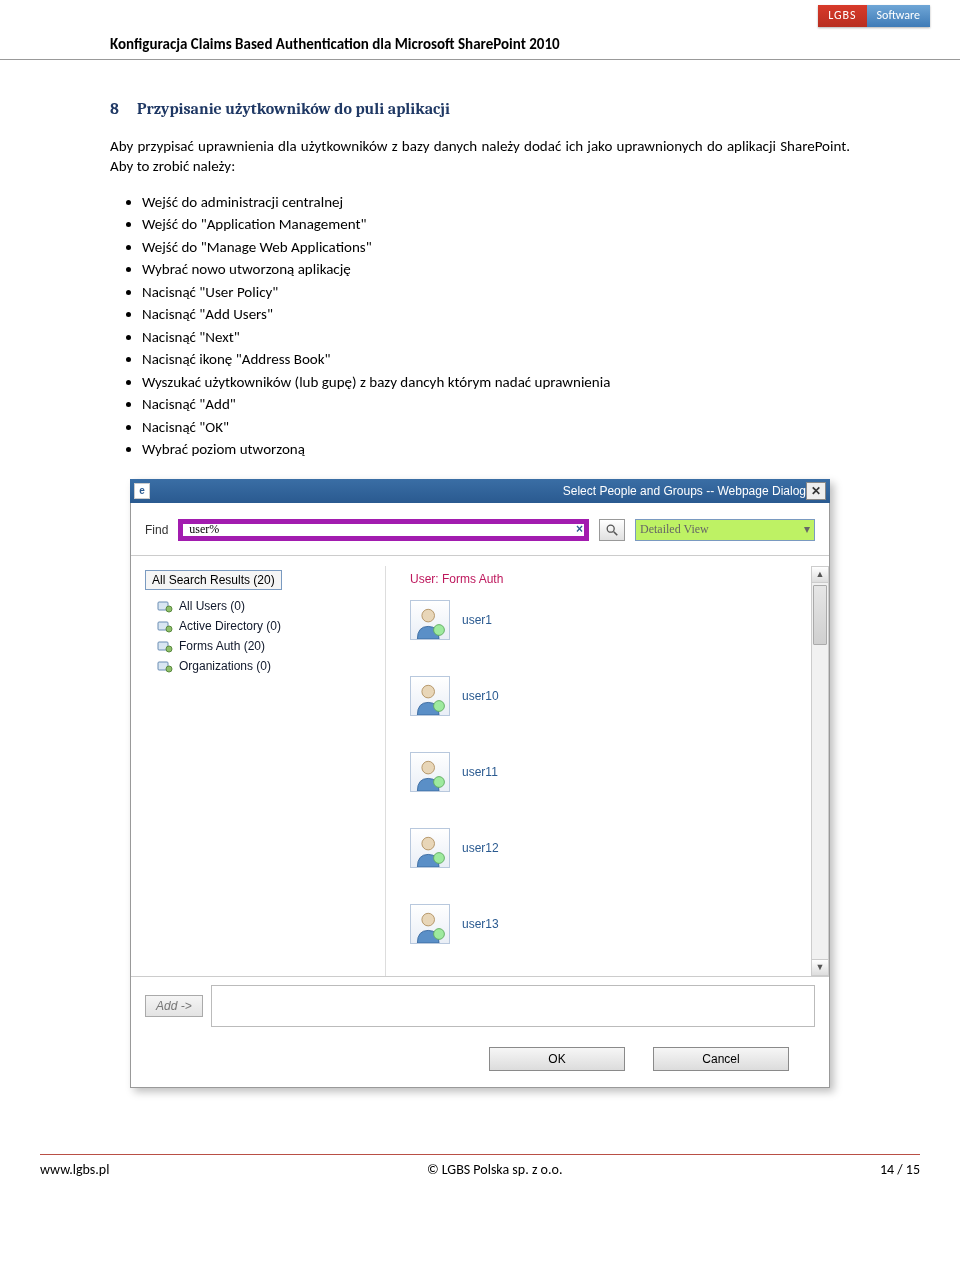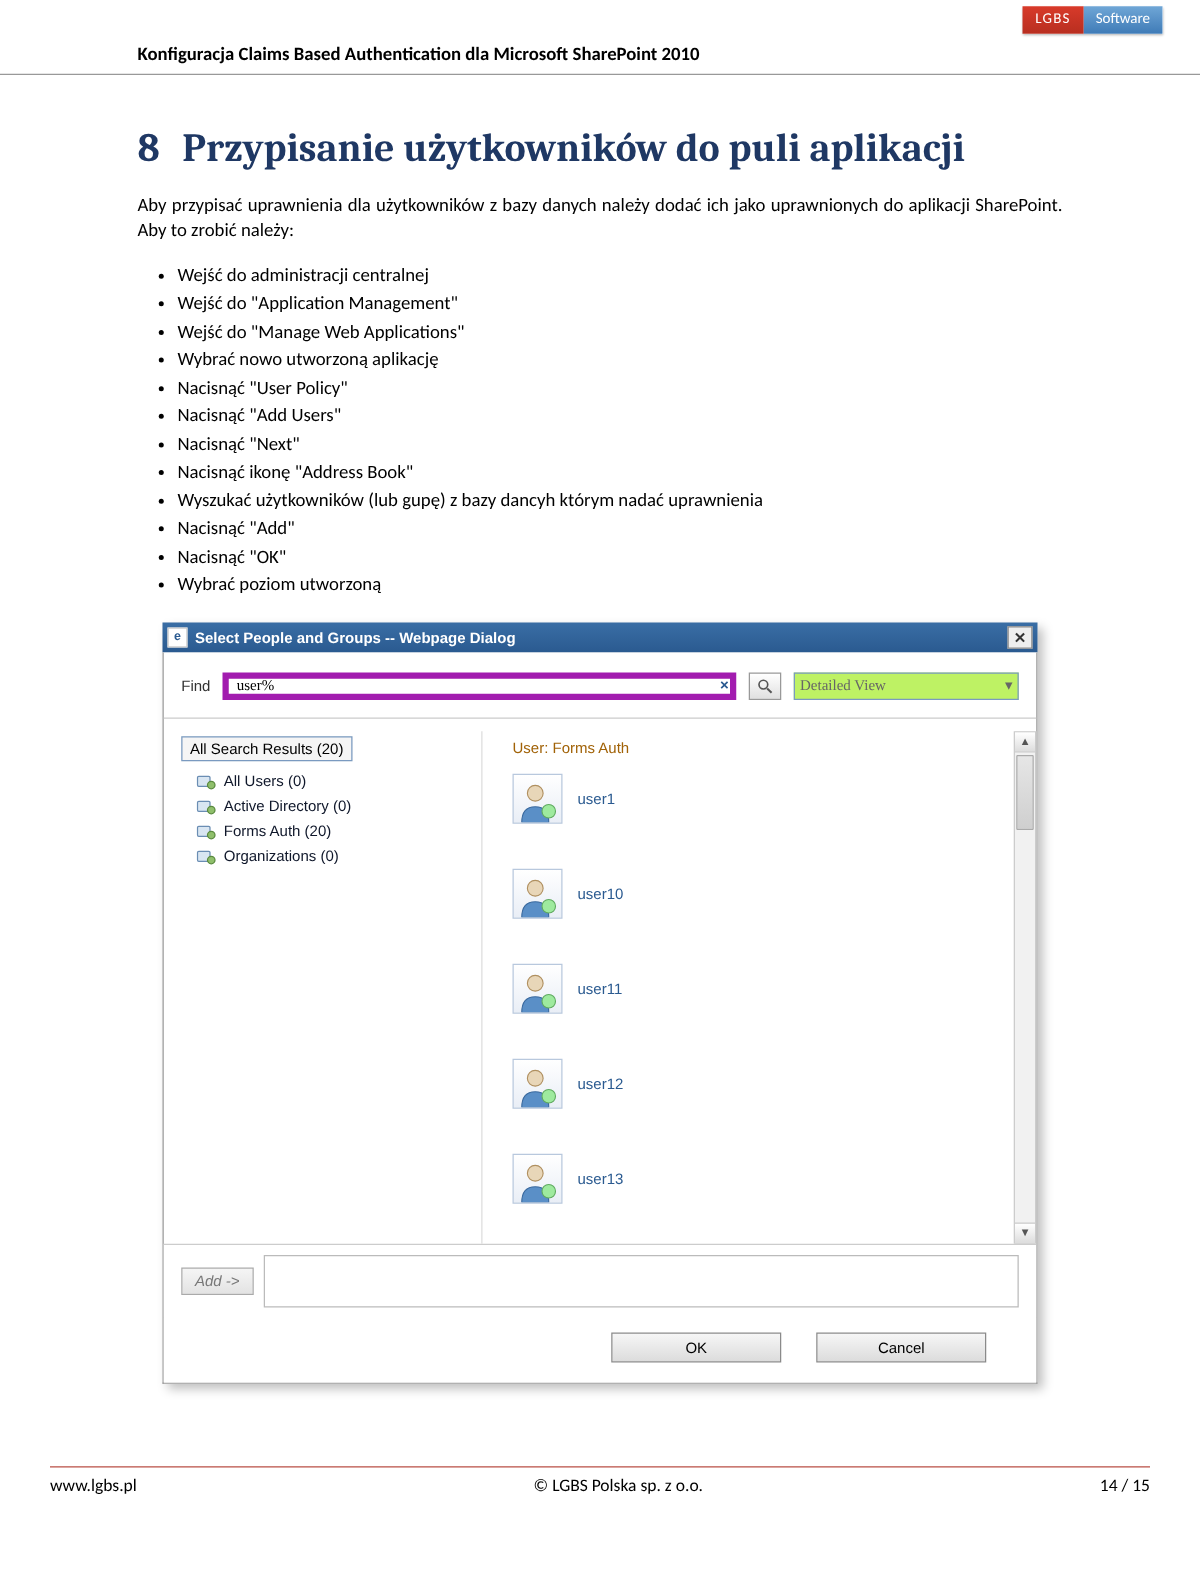--- a/index.html
+++ b/index.html
@@ -42,21 +42,21 @@
     border-bottom: 1px solid #999;
     margin-top: 8px;
     padding-bottom: 6px;
   }
   .content {
     padding: 40px 110px 20px 110px;
   }
   h1.sec-title {
     color: #1f3864;
     font-family: Cambria, Georgia, serif;
-    font-size: 32px;
+    font-size: 16px;
     font-weight: bold;
     margin: 0 0 18px 0;
   }
   .sec-num { display:inline-block; margin-right: 18px; }
   .para {
     font-size: 15px;
     line-height: 1.35;
     margin-bottom: 14px;
     text-align: justify;
   }
@@ -83,21 +83,21 @@
     display:flex;
     align-items:center;
     padding:0 4px;
   }
   .dlg-title-icon {
     width:16px;height:16px;margin-right:6px;
     background:#fff;border:1px solid #ccc;
     display:flex;align-items:center;justify-content:center;
     font-size:10px;color:#2a5a90;font-weight:bold;
   }
-  .dlg-title-text { font-weight:bold; font-size:12px; flex:1; }
+  .dlg-title-text { font-weight:normal; font-size:12px; flex:1;text-align:right; }
   .dlg-close {
     width:20px;height:18px;background:#eee;border:1px solid #888;
     display:flex;align-items:center;justify-content:center;
     font-size:12px;font-weight:bold;color:#333;
     cursor:pointer;
   }
   .dlg-body { background:#fff; border:1px solid #999; border-top:none; }
   .dlg-toolbar {
     display:flex; align-items:center;
     padding:16px 14px 14px 14px;
@@ -131,21 +131,21 @@
   }
   .tree-icon {
     width:16px;height:14px;position:relative;
   }
   .tree-icon svg { width:16px;height:14px; }
   .results {
     flex:1; border-left:1px solid #ddd; position:relative;
     display:flex;
   }
   .results-inner { flex:1; padding:6px 4px 0 24px; overflow:hidden; }
-  .results-header { color:#a16207; margin-bottom:14px; }
+  .results-header { color:#be185d; margin-bottom:14px; }
   .user-row {
     display:flex;align-items:center;gap:12px; margin-bottom:36px;
     cursor:pointer;
   }
   .user-icon {
     width:40px;height:40px;border:1px solid #b8c8dd;background:linear-gradient(#fff,#e9eef6);
     display:flex;align-items:flex-end;justify-content:center;overflow:hidden;
   }
   .user-name { color:#2a5a90; }
   .vscroll {

